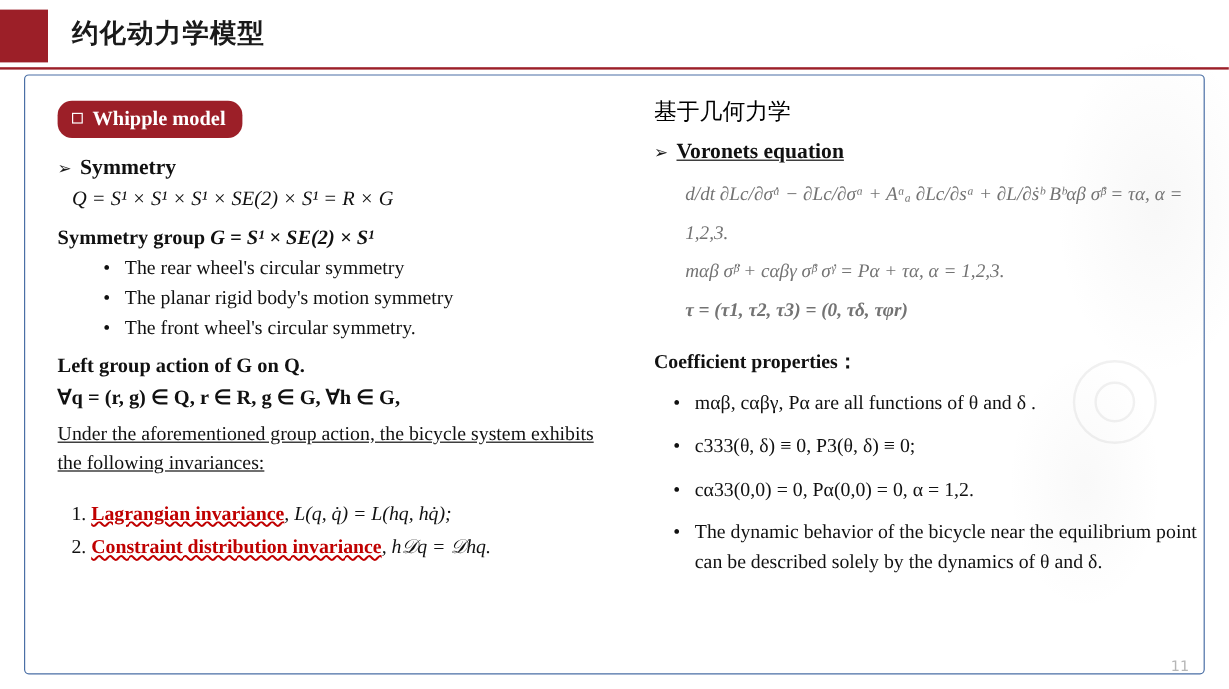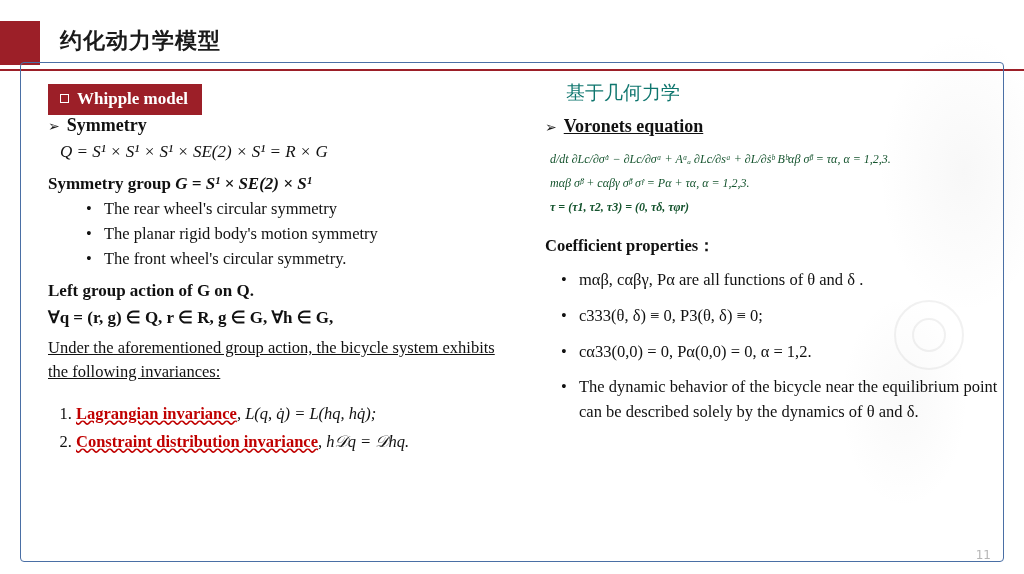--- a/index.html
+++ b/index.html
@@ -26,21 +26,21 @@
     position: absolute;
     border: 2px solid rgba(120,120,120,0.10);
     border-radius: 50%;
   }
   .ring1 { width: 70px; height: 70px; right: 60px; top: 300px; }
   .ring2 { width: 34px; height: 34px; right: 78px; top: 318px; }
 
   
   .header-bar {
     position: absolute; left: 0; top: 0;
-    width: 100%; height: 54px; margin-top: 13px;
+    width: 100%; height: 54px;
   }
   .header-block {
     position: absolute; left: 0; top: 8px;
     width: 40px; height: 44px;
     background: #9c1f28;
   }
   .header-title {
     position: absolute; left: 60px; top: 13px;
     font-family: "DejaVu Sans", sans-serif;
     font-weight: bold;
@@ -77,21 +77,21 @@
 
   
   .badge {
     display: inline-block;
     background: #9c1f28;
     color: #ffffff;
     font-family: "Liberation Serif", serif;
     font-weight: bold;
     font-size: 17px;
     padding: 5px 14px 6px 12px;
-    border-radius: 0;
+    border-radius: 12px;
     white-space: nowrap;
     text-align: right;
   }
   .badge .sq {
     display: inline-block;
     width: 9px; height: 9px;
     border: 1.5px solid #ffffff;
     margin-right: 8px;
     vertical-align: 1px;
   }
@@ -99,20 +99,21 @@
   .arrow-head {
     font-family: "DejaVu Sans", sans-serif;
     font-size: 14px;
     color: #1a1a1a;
     margin-right: 7px;
   }
   .head-line {
     font-weight: bold;
     font-size: 18px;
     color: #111;
+    margin-top: 14px;
     margin-bottom: 2px;
   }
   .head-line .u { text-decoration: underline; font-family: Liberation Serif, serif; }
 
   .eq {
     font-family: "Liberation Serif", serif;
     font-style: italic;
     font-size: 17px;
     color: #111;
     margin: 6px 0 4px 12px;
@@ -165,33 +166,32 @@
   .red-ul {
     color: #c00000;
     font-weight: bold;
     text-decoration: underline;
     text-decoration-style: wavy;
     text-decoration-color: #c00000;
   }
   .ital { font-style: italic; }
 
   .right-title {
-    color: #0f766e;
+    color: #000000;
     font-size: 19px;
     font-family: Liberation Serif, serif;
     font-weight: normal;
     margin-bottom: 10px;
-    margin-left: 21px;
   }
 
   .eq-block {
-    margin: 10px 0 6px 5px;
-    font-size: 12px;
+    margin: 10px 0 6px 26px;
+    font-size: 16px;
     font-style: italic;
-    color: #14532d;
+    color: #737373;
     line-height: 2.0;
   }
 
   .sub-head {
     font-weight: bold;
     font-size: 16.5px;
     color: #111;
     margin: 16px 0 4px 0;
   }
 

